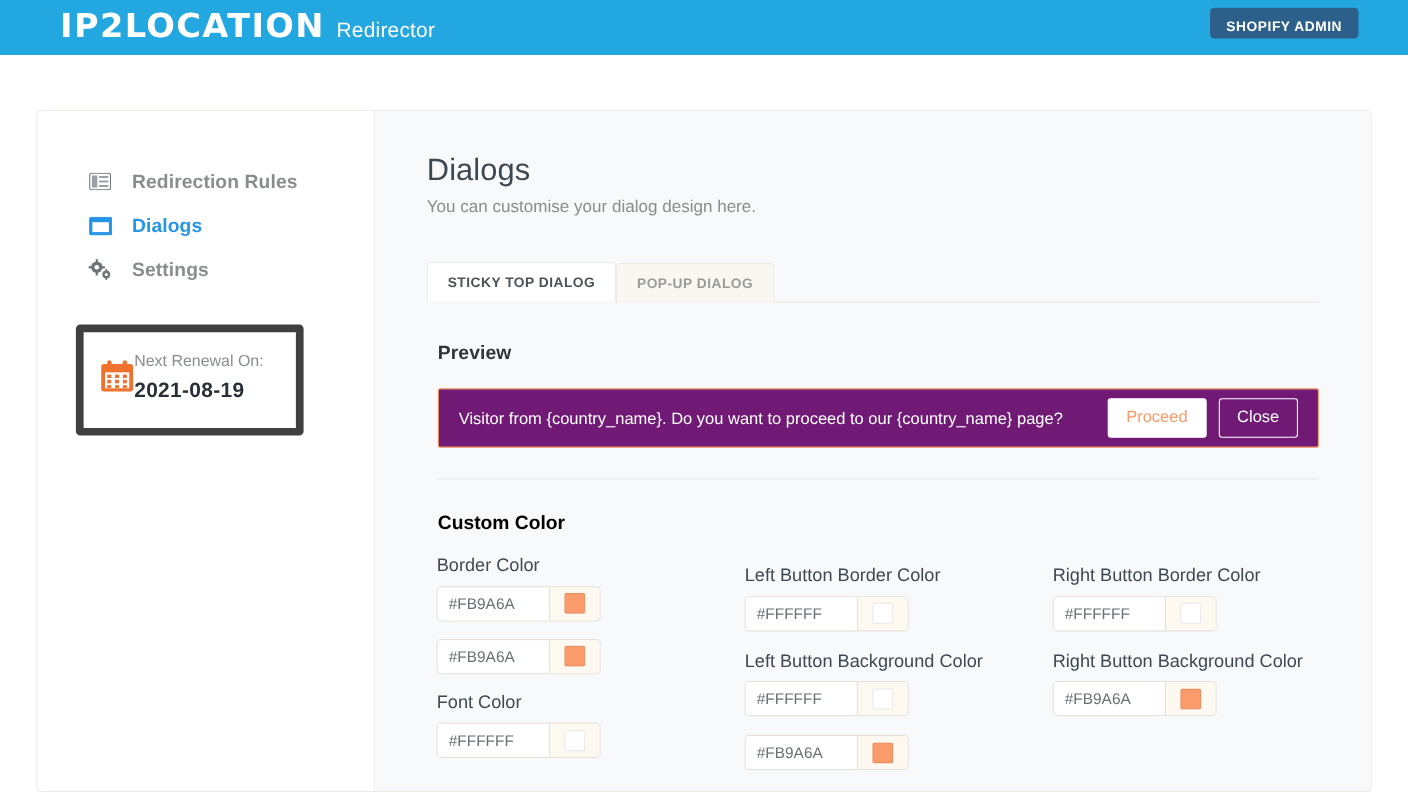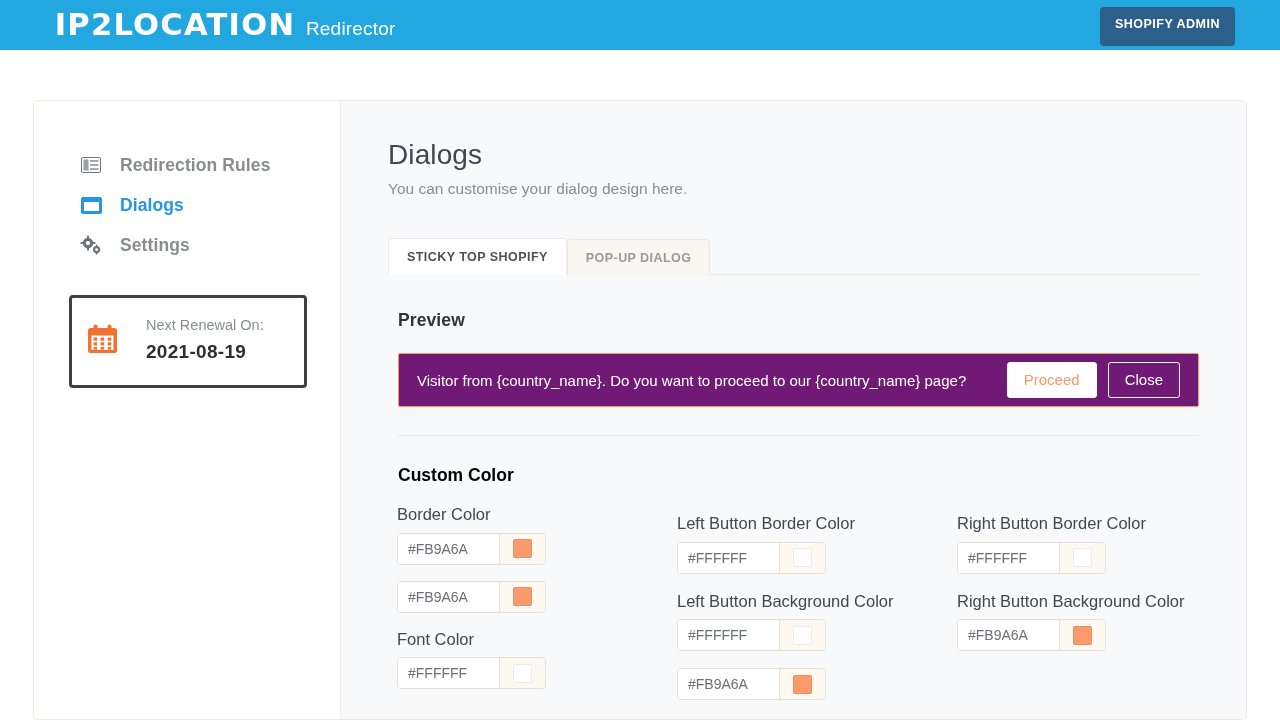--- a/index.html
+++ b/index.html
@@ -37,21 +37,21 @@
     letter-spacing: .2px;
   }
   .admin-btn {
     position: absolute;
     right: 45px; top: 7px;
     background: #2c5f8a;
     color: #ffffff;
     font-size: 12.5px;
     font-weight: bold;
     letter-spacing: .5px;
-    padding: 10px 15px 15px;
+    padding: 10px 15px 4px;
     border: none;
     border-radius: 4px;
     cursor: pointer;
     font-family: "Liberation Sans", sans-serif;
     margin-left: 20px;
   }
 
   
   .page {
     padding: 50px 33px 0 33px;
@@ -90,27 +90,27 @@
   .nav-label {
     font-size: 17.5px;
     font-weight: bold;
     color: #8a8d90;
     letter-spacing: .1px;
   }
   .nav-item.active .nav-label { color: #2595e6; }
 
   .renewal {
     margin: 30px 0 0 35px;
-    width: 238px;
-    border: 3px solid #404040;
+    width: 207px;
+    border: 7px solid #404040;
     border-radius: 4px;
     padding: 17px 15px 19px 15px;
     display: flex;
     align-items: center;
-    gap: 28px;
+    gap: 0;
   }
   .renewal-text { line-height: 1.45; }
   .renewal-label { font-size: 14.5px; color: #8a8d90; }
   .renewal-date {
     font-size: 19px; font-weight: bold; color: #2a2f35;
     letter-spacing: .3px; margin-top: 2px;
   }
 
   
   .main {
@@ -355,21 +355,21 @@
           <div class="renewal-date">2021-08-19</div>
         </div>
       </div>
     </div>
 
     <div class="main">
       <h1 class="page-title">Dialogs</h1>
       <p class="page-sub">You can customise your dialog design here.</p>
 
       <div class="tabs">
-        <div class="tab active">STICKY TOP SHOPIFY</div>
+        <div class="tab active">STICKY TOP DIALOG</div>
         <div class="tab inactive">POP-UP DIALOG</div>
       </div>
 
       <div class="section-title">Preview</div>
 
       <div class="preview-banner" style="background: #701a75; border-color: rgb(247, 154, 104);">
         <span class="preview-text">Visitor from {country_name}. Do you want to proceed to our {country_name} page?</span>
         <button class="pv-btn pv-btn-left" style="color: rgb(247, 154, 104);">Proceed</button>
         <button class="pv-btn pv-btn-right">Close</button>
       </div>

